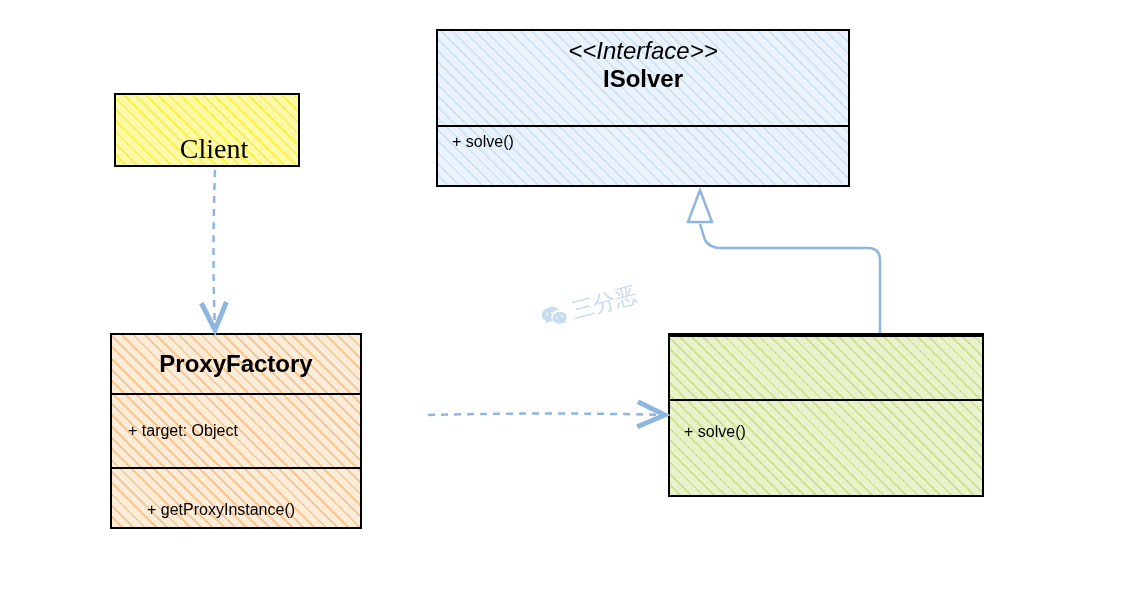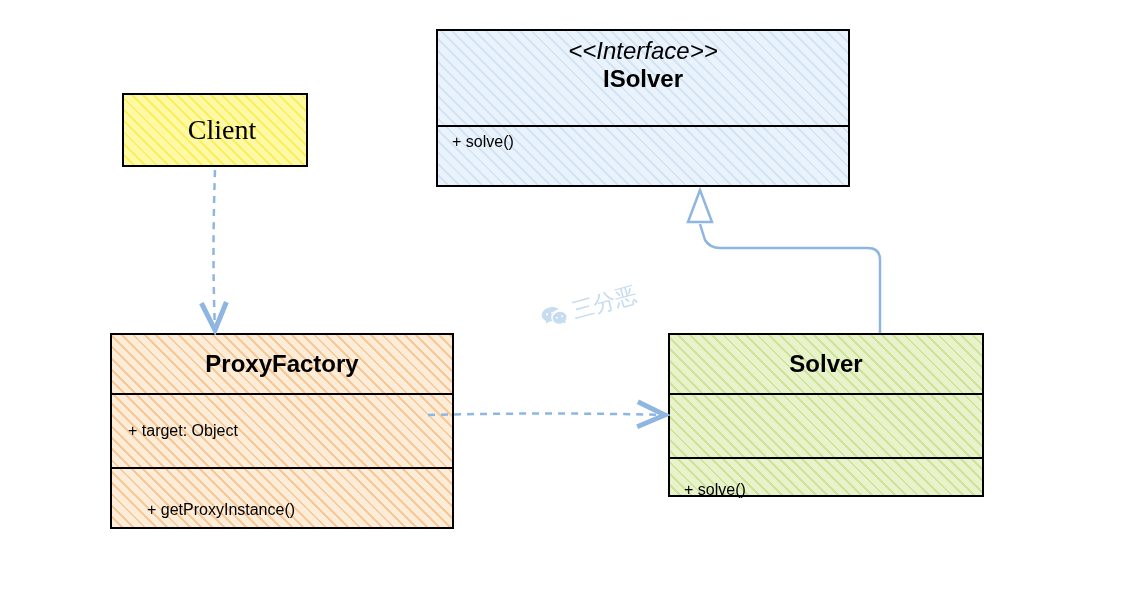--- a/index.html
+++ b/index.html
@@ -56,50 +56,47 @@
     align-items: center;
     gap: 6px;
   }
   .watermark svg { width: 26px; height: 26px; }
 </style>
 </head>
 <body>
 
 <div class="stage">
 
-  <div class="box hatch-yellow" style="left:122px; top:93px; width:186px; height:74px; display:flex; align-items:center; justify-content:center;padding-left:14px;">
+  <div class="box hatch-yellow" style="left:114px; top:93px; width:186px; height:74px; display:flex; align-items:flex-end; justify-content:center;padding-left:14px;">
     <span style="font-size:28px; font-family:'Times New Roman',serif;">Client</span>
   </div>
 
   <div class="box hatch-blue" style="left:436px; top:29px; width:414px; height:158px;">
     <div class="header" style="height:82px;">
       <div class="stereo">&lt;&lt;Interface&gt;&gt;</div>
       <div class="name">ISolver</div>
     </div>
     <div class="row">
       <span>+ solve()</span>
     </div>
   </div>
 
-  <div class="box hatch-orange" style="left:110px; top:333px; width:344px; height:196px;">
+  <div class="box hatch-orange" style="left:110px; top:333px; width:252px; height:196px;">
     <div class="header" style="height:46px; display:flex; align-items:center; justify-content:center;">
       <span class="name">ProxyFactory</span>
     </div>
     <div class="row" style="height:60px;padding-left:16px;">
       <span>+ target: Object</span>
     </div>
     <div class="row" style="height:70px;padding-left:35px;">
       <span>+ getProxyInstance()</span>
     </div>
   </div>
 
   <div class="box hatch-green" style="left:668px; top:333px; width:316px; height:164px;">
-    <div class="header" style="height:46px; display:flex; align-items:center; justify-content:center;">
-      <span class="name">Solver</span>
-    </div>
     <div class="row" style="height:50px;"></div>
     <div class="row" style="height:50px;">
       <span>+ solve()</span>
     </div>
   </div>
 
   <div class="watermark">
     <svg viewBox="0 0 24 24" fill="#c6dcf0">
       <path d="M8.5 3C4.36 3 1 5.91 1 9.5c0 1.9.96 3.61 2.5 4.78L3 17l2.86-1.57c.83.22 1.71.35 2.64.35.29 0 .58-.02.86-.05C9.13 15.06 9 14.29 9 13.5 9 9.91 12.36 7 16.5 7c.36 0 .72.02 1.07.07C16.77 4.67 13.9 3 10.5 3H8.5zM6 7.5A1 1 0 1 1 6 9.5 1 1 0 0 1 6 7.5zM11 7.5a1 1 0 1 1 0 2 1 1 0 0 1 0-2zM16.5 9C12.91 9 10 11.46 10 14.5S12.91 20 16.5 20c.81 0 1.58-.11 2.3-.31L21 21l-.42-2.1C22.05 17.83 23 16.26 23 14.5 23 11.46 20.09 9 16.5 9zM14 13a.9.9 0 1 1 0 1.8.9.9 0 0 1 0-1.8zm5 0a.9.9 0 1 1 0 1.8.9.9 0 0 1 0-1.8z"></path>
     </svg>

